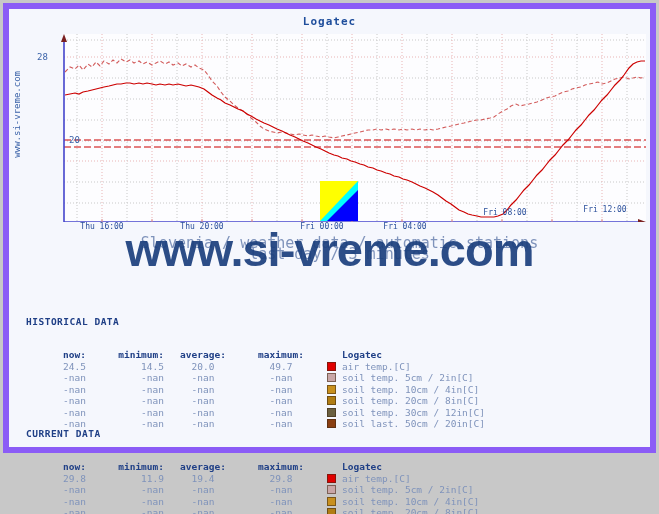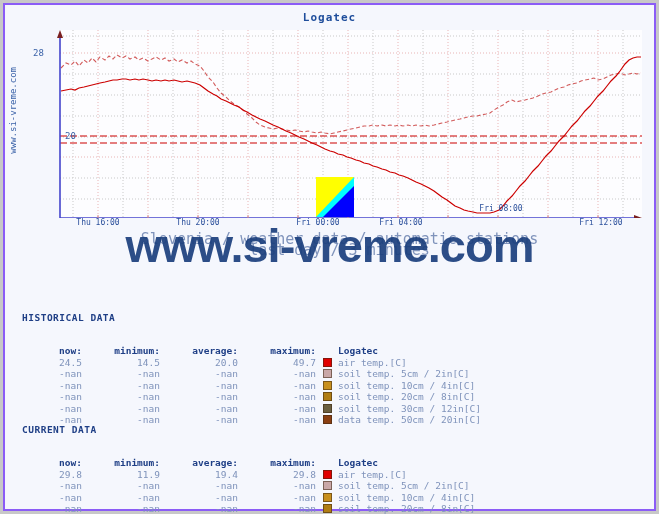--- a/index.html
+++ b/index.html
@@ -4,24 +4,24 @@
 <style>
   html,body{margin:0;padding:0;}
   body{
     width:659px;height:514px;
     background:#c8c8c8;
     font-family:"DejaVu Sans Mono",monospace;
     overflow:hidden;
   }
   #page{
     position:absolute;left:0;top:0;
-    width:653px;height:508px;
+    width:653px;height:450px;
     margin:3px;
     background:#f5f7fd;
-    border:2px solid #8b5cf6;
+    border:6px solid #8b5cf6;
     box-sizing:border-box;
   }
   
   .title{
     position:absolute;left:0;top:6px;width:100%;
     text-align:center;
     font-family:"DejaVu Sans Mono",monospace;
     font-size:11px;font-weight:bold;letter-spacing:1px;
     color:#1f4e9c;
   }
@@ -87,22 +87,22 @@
     font-size:9.5px;
     color:#7f93bb;
     white-space:pre;
   }
   .dtable .hdr{color:#1f3f86;font-weight:bold;letter-spacing:.5px;}
   .dtable table{border-collapse:collapse;}
   .dtable td{padding:0;line-height:11.5px;font-size:9.5px;white-space:pre;}
   .c-now,.c-min,.c-avg,.c-max{text-align:right;color:#7f93bb;}
   .c-now{width:60px;}
   .c-min{width:78px;text-align:right;}
-  .c-avg{width:78px;}
-  .c-max{width:78px;}
+  .c-avg{width:78px;text-align:center;}
+  .c-max{width:78px;text-align:center;}
   .colhead{color:#1f3f86;font-weight:bold;}
   .c-sw{width:22px;text-align:center;}
   .c-lbl{color:#7f93bb;padding-left:2px;}
   .sw{
     display:inline-block;width:9px;height:9px;
     vertical-align:-1px;
     border:1px solid rgba(60,40,20,.55);
     box-sizing:border-box;
   }
   .stname{color:#1f3f86;font-weight:bold;}
@@ -230,21 +230,21 @@
   </div>
 
   <div class="ylab" style="left:28px;top:43px;">28</div>
   <div class="ylab" style="left:28px;top:126px;margin-left:32px;">20</div>
 
   <div class="xlab" style="left:93px;top:213px;">Thu 16:00</div>
   <div class="xlab" style="left:193px;top:213px;text-align:center;">Thu 20:00</div>
   <div class="xlab" style="left:313px;top:213px;">Fri 00:00</div>
   <div class="xlab" style="left:396px;top:213px;">Fri 04:00</div>
   <div class="xlab" style="left:496px;top:199px;">Fri 08:00</div>
-  <div class="xlab" style="left:596px;top:213px;">Fri 12:00</div>
+  <div class="xlab" style="left:596px;top:196px;">Fri 12:00</div>
 
   <svg id="logo" viewBox="0 0 38 40">
     <rect x="0" y="0" width="38" height="40" fill="#ffff00"></rect>
     <polygon points="38,0 38,40 0,40" fill="#00ffff"></polygon>
     <polygon points="38,9 38,40 7,40" fill="#0000ff"></polygon>
   </svg>
 
   <div class="sub" style="top:225px;">Slovenia / weather data / automatic stations</div>
   <div class="sub" style="top:236px;">last day / 3 minutes</div>
 
@@ -300,21 +300,21 @@
         <td class="c-max">-nan</td>
         <td class="c-sw"><span class="sw" style="background:#6b6040;"></span></td>
         <td class="c-lbl">soil temp. 30cm / 12in[C]</td>
       </tr>
       <tr>
         <td class="c-now">-nan</td>
         <td class="c-min">-nan</td>
         <td class="c-avg">-nan</td>
         <td class="c-max">-nan</td>
         <td class="c-sw"><span class="sw" style="background:#8a3f12;"></span></td>
-        <td class="c-lbl">data temp. 50cm / 20in[C]</td>
+        <td class="c-lbl">soil last. 50cm / 20in[C]</td>
       </tr>
     </tbody></table>
   </div>
 
   <div class="dtable" style="top:397px;">
     <div class="hdr">CURRENT DATA</div>
     <table>
       <tbody><tr>
         <td class="c-now colhead">now:</td>
         <td class="c-min colhead">minimum:</td>

